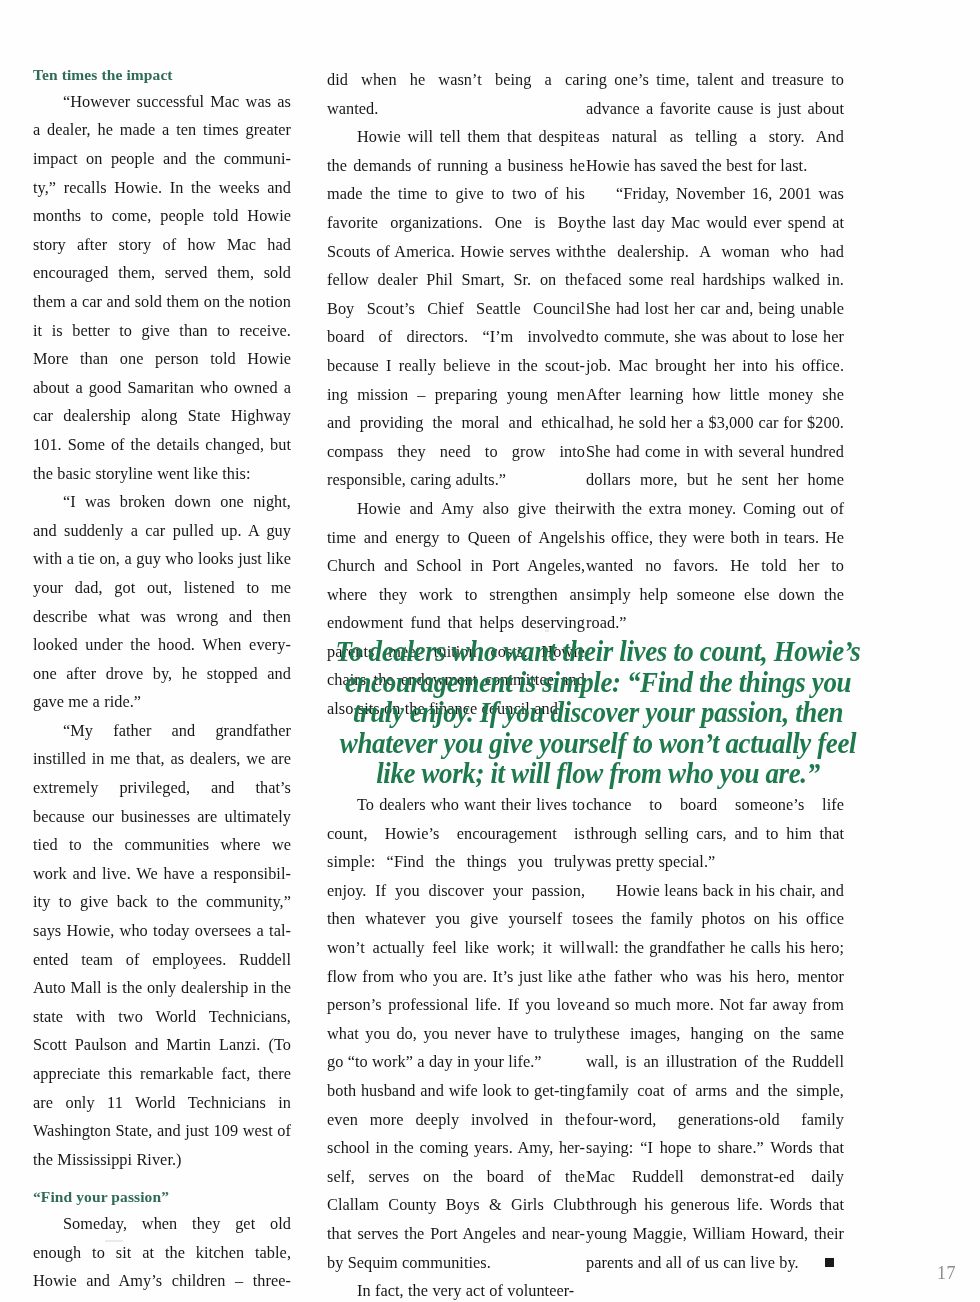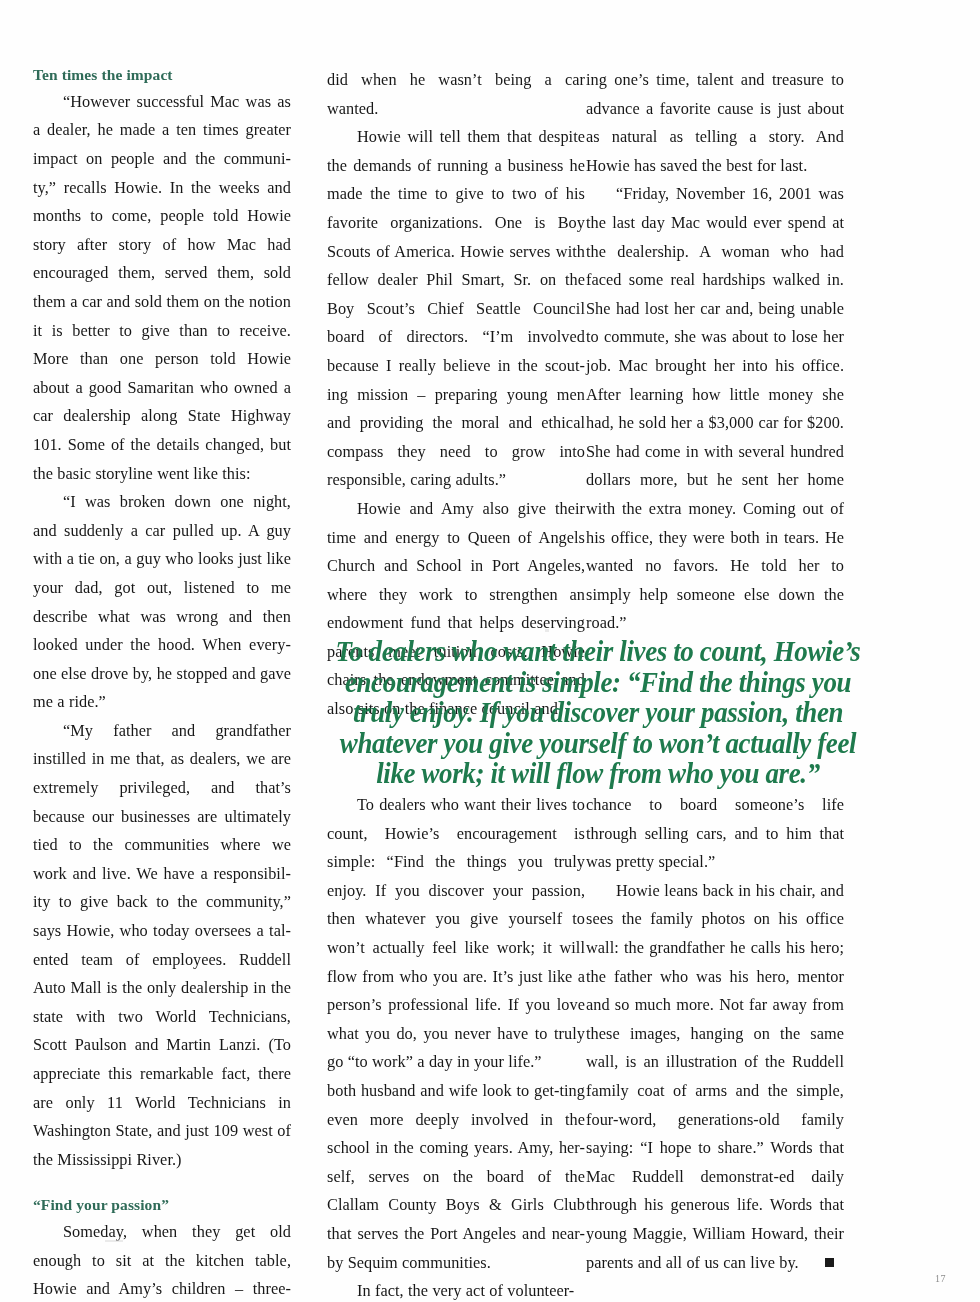--- a/index.html
+++ b/index.html
@@ -34,21 +34,21 @@
   .section-head {
     font-family: "Liberation Serif", "DejaVu Serif", serif;
     font-weight: bold;
     font-size: 15.5px;
     line-height: 1.15;
     color: #2f6b58;
     margin: 0 0 4px 0;
     letter-spacing: 0.1px;
     text-align: left;
   }
-  .section-head.spaced { margin-top: 22px; }
+  .section-head.spaced { margin-top: 14px; }
 
   
   p.body {
     margin: 0;
     font-size: 16.3px;
     line-height: 28.6px;
     text-indent: 30px;
     color: #171717;
     letter-spacing: 0.05px;
     word-spacing: 0.2px;
@@ -80,44 +80,44 @@
     width: 9px;
     height: 9px;
     background: #1a1a1a;
     margin-left: 26px;
     vertical-align: 1px;
   }
 
   
   .folio {
     position: absolute;
-    right: 34px;
+    right: 24px;
     bottom: 18px;
-    font-size: 10px;
+    font-size: 18px;
     color: #8c8c8c;
     letter-spacing: 0.5px;
     margin-left: 16px;
   }
 
   
   .speck {
     position: absolute;
     background: #d9d9d9;
     opacity: 0.55;
   }
 </style>
 </head>
 <body>
 
 <div class="page">
 
   <div class="col col-1 top-band">
     <h2 class="section-head">Ten times the impact</h2>
     <p class="body">“However successful Mac was as a dealer, he made a ten times greater impact on people and the communi-ty,” recalls Howie. In the weeks and months to come, people told Howie story after story of how Mac had encouraged them, served them, sold them a car and sold them on the notion it is better to give than to receive. More than one person told Howie about a good Samaritan who owned a car dealership along State Highway 101. Some of the details changed, but the basic storyline went like this:</p>
-    <p class="body">“I was broken down one night, and suddenly a car pulled up. A guy with a tie on, a guy who looks just like your dad, got out, listened to me describe what was wrong and then looked under the hood. When every-one else drove by, he stopped and gave me a ride.”</p>
+    <p class="body">“I was broken down one night, and suddenly a car pulled up. A guy with a tie on, a guy who looks just like your dad, got out, listened to me describe what was wrong and then looked under the hood. When every-one after drove by, he stopped and gave me a ride.”</p>
     <p class="body">“My father and grandfather instilled in me that, as dealers, we are extremely privileged, and that’s because our businesses are ultimately tied to the communities where we work and live. We have a responsibil-ity to give back to the community,” says Howie, who today oversees a tal-ented team of employees. Ruddell Auto Mall is the only dealership in the state with two World Technicians, Scott Paulson and Martin Lanzi. (To appreciate this remarkable fact, there are only 11 World Technicians in Washington State, and just 109 west of the Mississippi River.)</p>
     <h2 class="section-head spaced">“Find your passion”</h2>
     <p class="body">Someday, when they get old enough to sit at the kitchen table, Howie and Amy’s children – three-year-old Maggie, and seven-month-old William Howard – just might ask their dad about some of the things he</p>
   </div>
 
   <div class="col col-2 top-band">
     <p class="body cont">did when he wasn’t being a car wanted.</p>
     <p class="body">Howie will tell them that despite the demands of running a business he made the time to give to two of his favorite organizations. One is Boy Scouts of America. Howie serves with fellow dealer Phil Smart, Sr. on the Boy Scout’s Chief Seattle Council board of directors. “I’m involved because I really believe in the scout-ing mission – preparing young men and providing the moral and ethical compass they need to grow into responsible, caring adults.”</p>
     <p class="body">Howie and Amy also give their time and energy to Queen of Angels Church and School in Port Angeles, where they work to strengthen an endowment fund that helps deserving parents meet tuition costs. Howie chairs the endowment committee and also sits on the finance council and</p>
   </div>

